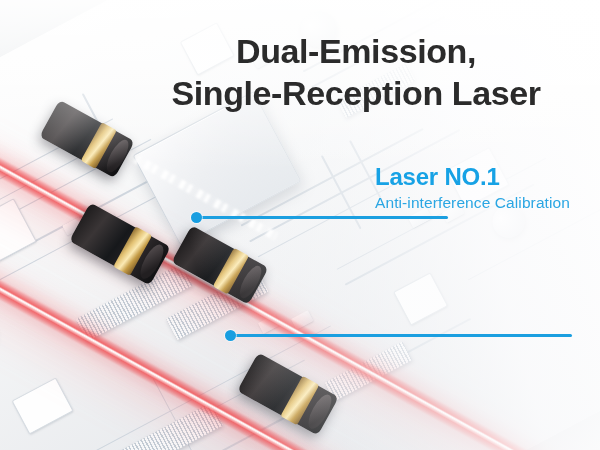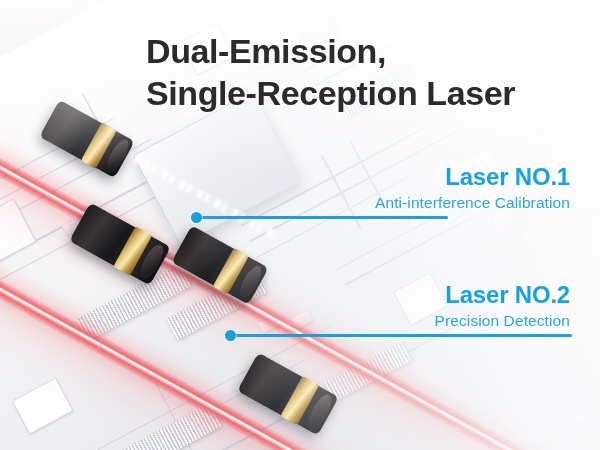--- a/index.html
+++ b/index.html
@@ -111,26 +111,26 @@
   }
   .wash-top{
     position:absolute;left:0;right:0;top:0;height:170px;pointer-events:none;
     background:linear-gradient(180deg, rgba(255,255,255,.92) 0%, rgba(255,255,255,.55) 45%, rgba(255,255,255,0) 100%);
   }
 
   
   .content{position:absolute;inset:0;}
   .headline{
     position:absolute;right:34px;top:30px;width:420px;
-    text-align:left;color:#2b2b2b;
+    text-align:center;color:#2b2b2b;
     font-size:34px;line-height:1.24;font-weight:bold;letter-spacing:-.4px;
   }
   .headline .l2{display:block;white-space:nowrap;}
 
-  .callout{position:absolute;right:30px;text-align:right;}
+  .callout{position:absolute;right:30px;text-align:left;}
   .callout .title{
     color:#17a2e5;font-size:24px;font-weight:bold;letter-spacing:-.2px;line-height:1.1;
   }
   .callout .sub{
     color:#2aa6e3;font-size:15.5px;font-weight:normal;letter-spacing:.1px;
     margin-top:4px;line-height:1.2;
   }
   .c1{top:164px;}
   .c2{top:282px;}
 
@@ -246,21 +246,17 @@
       <span class="l2">Single-Reception Laser</span>
     </div>
 
     <div class="callout c1">
       <div class="title">Laser NO.1</div>
       <div class="sub">Anti-interference Calibration</div>
     </div>
     <div class="leader" style="left:196px;top:216px;width:252px;"></div>
     <div class="leader-dot" style="left:191px;top:212px;"></div>
 
-    <div class="callout c2">
-      <div class="title">Laser NO.2</div>
-      <div class="sub">Precision Detection</div>
-    </div>
     <div class="leader" style="left:230px;top:334px;width:342px;"></div>
     <div class="leader-dot" style="left:225px;top:330px;"></div>
 
   </div>
 </div>
 
 </body></html>

